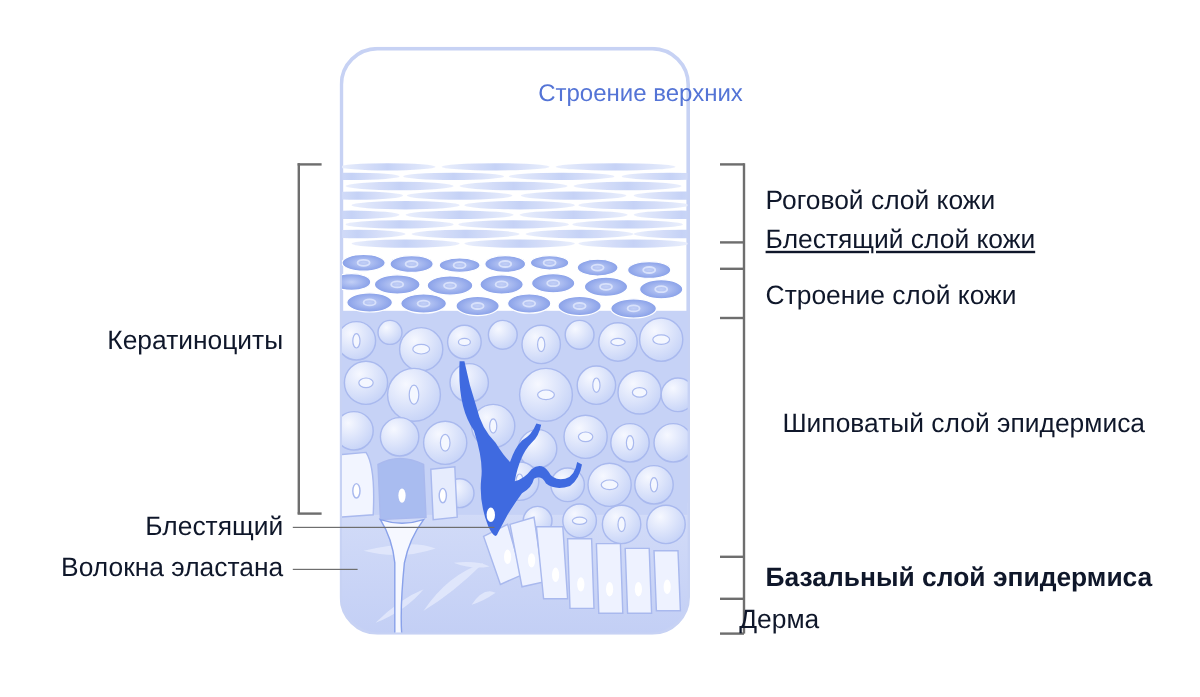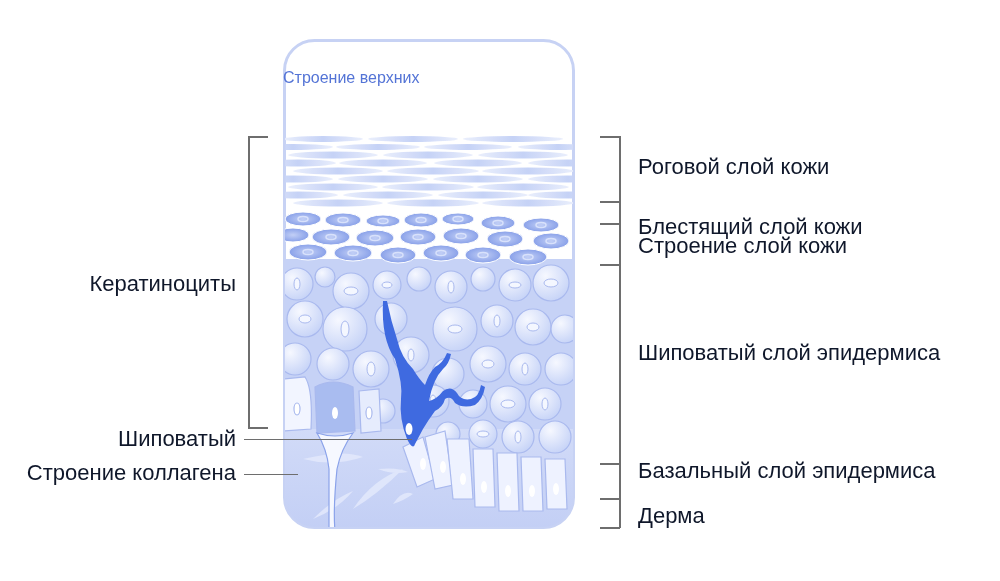--- a/index.html
+++ b/index.html
@@ -2,22 +2,22 @@
 <html><head>
   <meta charset="utf-8">
   <style>
     html, body { margin: 0; padding: 0; background: #ffffff; }
     body { width: 1000px; height: 581px; position: relative; overflow: hidden;
       font-family: "Liberation Sans", "DejaVu Sans", sans-serif; }
     .label { position: absolute; font-size: 22px; color: #0f172a; white-space: nowrap; line-height: 22px; }
     .label.right-al { text-align: right; }
     .line { position: absolute; background: #6e6e6e; }
     #card { position: absolute; left: 283px; top: 39px; width: 292px; height: 490px; }
-    .title { position: absolute; left: 283px; top: 66px; width: 336px; text-align: left;
-      color: #5474d6; font-size: 16px; line-height: 24px; }
+    .title { position: absolute; left: 283px; top: 66px; width: 336px; text-align: right;
+      color: #5474d6; font-size: 20px; line-height: 24px; }
   </style>
 </head>
 <body>
 
 <svg id="card" viewBox="0 0 292 490" width="292" height="490">
   <defs>
     <clipPath id="cardclip">
         <rect x="2" y="2" width="288" height="486" rx="30" ry="30"></rect>
       </clipPath>
     <linearGradient id="flat" x1="0" x2="1">
@@ -232,35 +232,35 @@
 
 <div class="title">
   <div>Строение верхних</div>
 </div>
 
 <div class="line" style="left:248px;top:136px;width:1.5px;height:292px;"></div>
 <div class="line" style="left:248px;top:136px;width:20px;height:1.5px;"></div>
 <div class="line" style="left:248px;top:427px;width:20px;height:1.5px;"></div>
 <div class="label" style="right:764px;top:273px;margin-left:13px;">Кератиноциты</div>
 
-<div class="label" style="right:764px;top:428px;">Шиповатый</div>
+<div class="label" style="right:764px;top:428px;">Блестящий</div>
 <div class="line" style="left:244px;top:439px;width:168px;height:1.2px;"></div>
 
 <div class="label right-al" style="right:764px;top:462px;">
-  <div>Строение коллагена</div>
+  <div>Волокна эластана</div>
 </div>
 <div class="line" style="left:244px;top:474px;width:54px;height:1.2px;"></div>
 
 <div class="line" style="left:619px;top:136px;width:1.5px;height:392px;"></div>
 <div class="line" style="left:600px;top:136px;width:20px;height:1.5px;"></div>
 <div class="line" style="left:600px;top:201px;width:20px;height:1.5px;"></div>
 <div class="line" style="left:600px;top:223px;width:20px;height:1.5px;"></div>
 <div class="line" style="left:600px;top:264px;width:20px;height:1.5px;"></div>
 <div class="line" style="left:600px;top:463px;width:20px;height:1.5px;"></div>
 <div class="line" style="left:600px;top:498px;width:20px;height:1.5px;"></div>
 <div class="line" style="left:600px;top:527px;width:20px;height:1.5px;"></div>
 
 <div class="label" style="left:638px;top:156px;">Роговой слой кожи</div>
-<div class="label" style="left:638px;top:216px;">Блестящий слой кожи</div>
+<div class="label" style="left:638px;top:189px;text-decoration:underline;">Блестящий слой кожи</div>
 <div class="label" style="left:638px;top:235px;">Строение слой кожи</div>
-<div class="label" style="left:638px;top:342px;">Шиповатый слой эпидермиса</div>
-<div class="label" style="left:638px;top:460px;">Базальный слой эпидермиса</div>
-<div class="label" style="left:638px;top:505px;">Дерма</div>
+<div class="label" style="left:652px;top:342px;">Шиповатый слой эпидермиса</div>
+<div class="label" style="left:638px;top:470px;font-weight:bold;">Базальный слой эпидермиса</div>
+<div class="label" style="left:616px;top:505px;">Дерма</div>
 
 </body></html>

